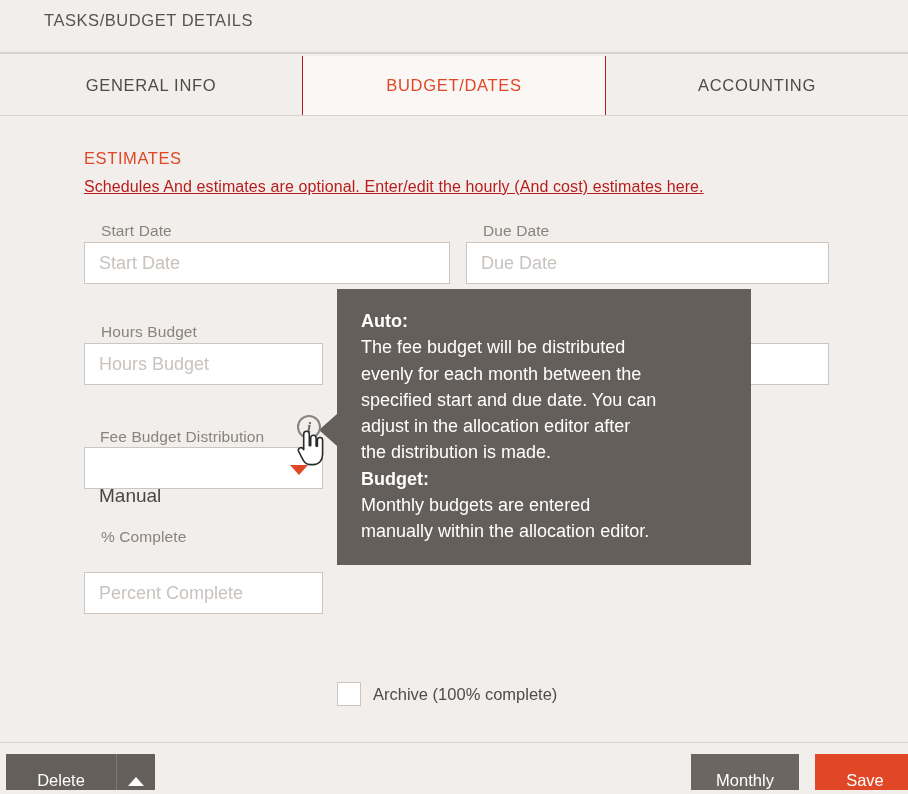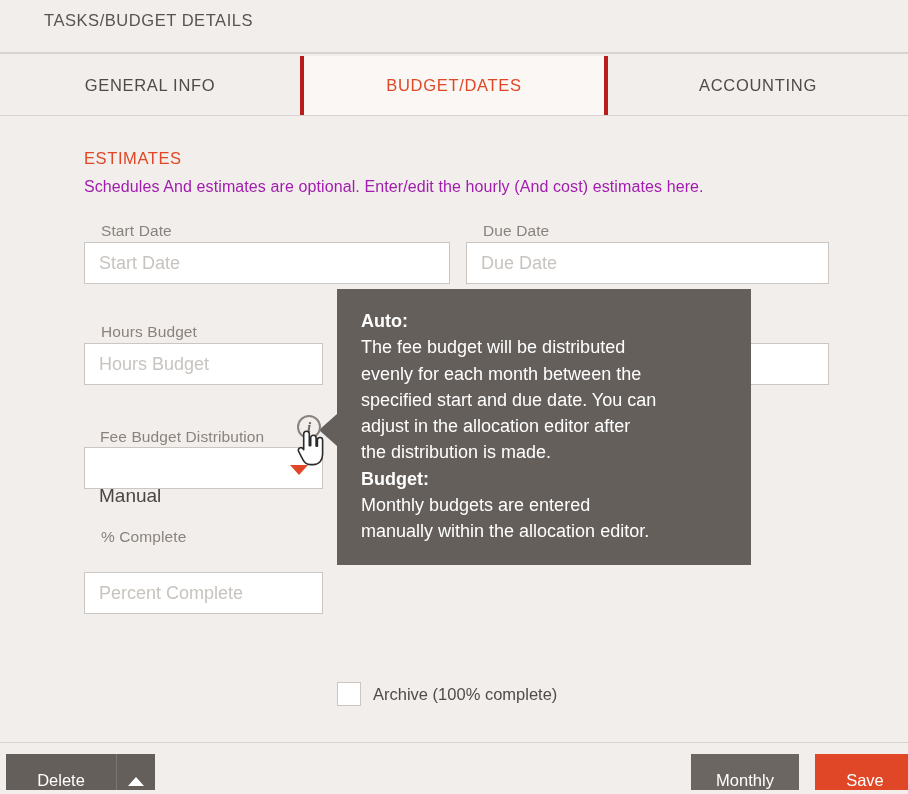--- a/index.html
+++ b/index.html
@@ -54,21 +54,21 @@
   }
   .tab {
     flex: 1 1 0;
     display: flex;
     align-items: center;
     justify-content: center;
     font-size: 16.5px;
     letter-spacing: 0.7px;
     color: #4f4b47;
     background: #f2eeeb;
-    border-right: 4px solid #b91c1c;
+    border-right: 1px solid #b91c1c;
     box-sizing: border-box;
     cursor: pointer;
     user-select: none;
   }
   .tab:last-child { border-right: none; }
   .tab.active {
     background: #faf7f5;
     color: #e04726;
   }
   .tab-notch {
@@ -115,22 +115,23 @@
     top: 32px;
     font-size: 16.5px;
     letter-spacing: 0.6px;
     color: #e04726;
   }
   .section-desc {
     position: absolute;
     left: 84px;
     top: 61px;
     font-size: 16px;
-    color: #a21caf;
+    color: #b91c1c;
     letter-spacing: 0.1px;
+    text-decoration: underline;
   }
 
   .field-label {
     position: absolute;
     font-size: 15.5px;
     color: #8a837d;
     letter-spacing: 0.1px;
   }
   .text-input {
     position: absolute;

